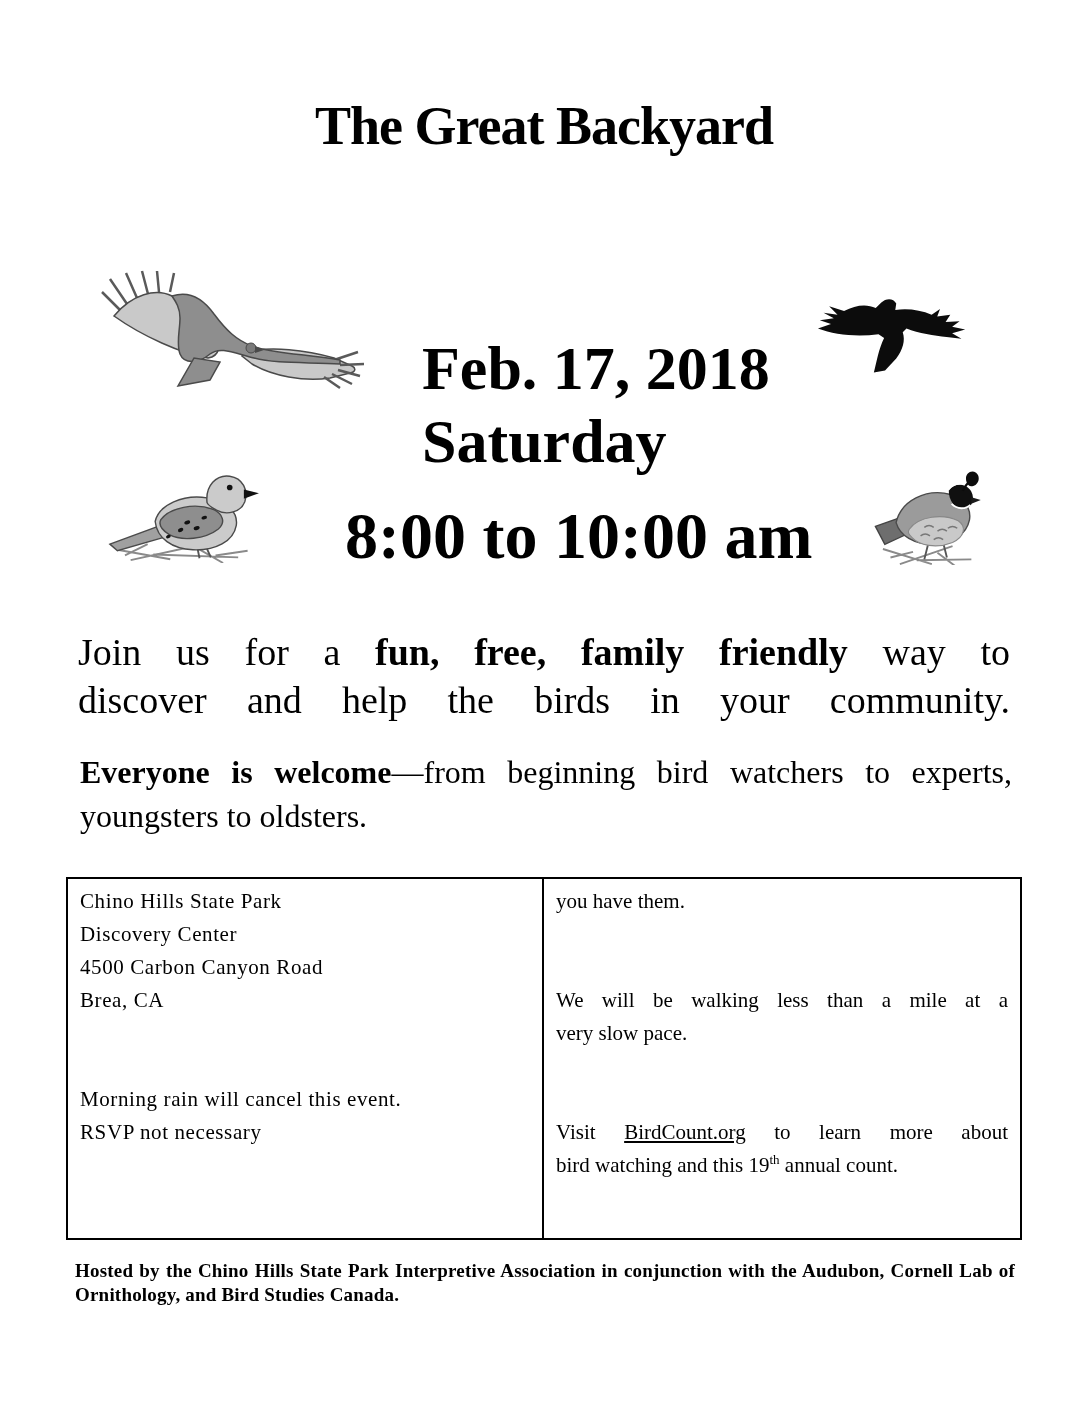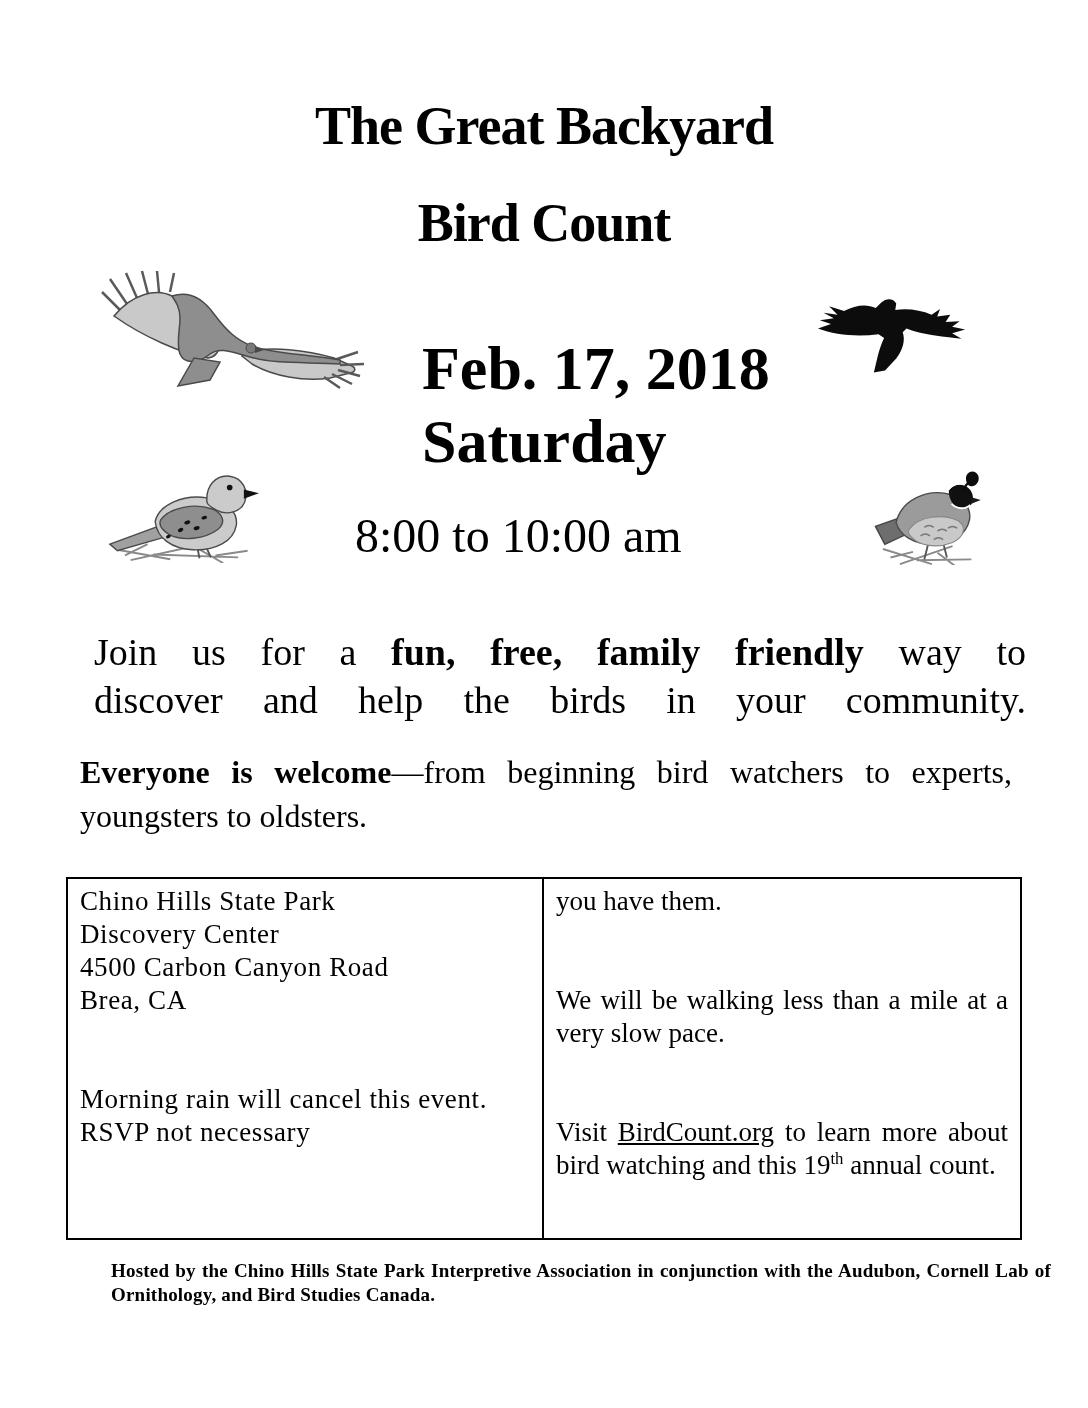--- a/index.html
+++ b/index.html
@@ -18,67 +18,65 @@
     font-size:54px;
     line-height:97px;
     letter-spacing:-1px;
   }
   .date-block {
     position:absolute; left:422px; top:332px;
     font-weight:bold; font-size:62px; line-height:73px;
     white-space:nowrap;
   }
   .time-line {
-    position:absolute; left:355px; top:500px;
-    font-weight:normal; font-size:48px; line-height:72px;
+    position:absolute; left:345px; top:500px;
+    font-weight:bold; font-size:66px; line-height:72px;
     white-space:nowrap;
   }
   .illu { position:absolute; }
   .intro {
     position:absolute; left:78px; width:932px; top:628px;
-    font-size:38px; line-height:48px;margin-left:16px;
+    font-size:38px; line-height:48px;
   }
   .intro .jline { text-align:justify; text-align-last:justify; }
   .welcome {
     position:absolute; left:80px; width:932px; top:750px;
     font-size:32px; line-height:44px;
     text-align:justify;
   }
   .info-table {
     position:absolute; left:66px; top:877px;
     width:956px; height:363px;
     border:2.5px solid #000;
     box-sizing:border-box;
     display:flex;
-    font-size:27px; line-height:33px;
+    font-size:21px; line-height:33px;
   }
   .cell { box-sizing:border-box; padding:6px 12px 0 12px; overflow:hidden; }
   .cell-left  { width:476px; border-right:2.5px solid #000; letter-spacing:0.6px; }
   .cell-right { flex:1; }
   .cell-line  { min-height:33px; }
   .cell-line.fill { text-align:justify; text-align-last:justify; }
   .u { text-decoration:underline;font-family:Liberation Serif, serif; }
   sup { font-size:0.62em; vertical-align:super; line-height:0; }
   .flyer-footer {
     position:absolute; left:75px; width:940px; top:1259px;
     font-weight:bold; font-size:19px; line-height:24px;
     letter-spacing:0.2px;
-    margin-left:36px;
   }
   .flyer-footer .jline { text-align:justify; text-align-last:justify; }
   b { font-weight:bold; }
 </style>
 </head>
 <body>
 
 <div class="page">
 
   <div class="title">
     <div>The Great Backyard</div>
-    <div>Bird Count</div>
   </div>
 
   <svg class="illu" style="left:93px; top:266px;" width="272" height="128" viewBox="0 0 270 128" role="img" aria-label="soaring turkey vulture illustration">
     <path d="M26,44 L8,26 M33,38 L16,13 M43,32 L32,7 M54,28 L48,5 M65,26 L63,5 M76,26 L80,7" stroke="#5a5a5a" stroke-width="2.5" fill="none"></path>
     <path d="M20,50 C38,28 62,22 78,30 L120,68 C128,78 126,90 114,92 C88,88 48,70 20,50 Z" fill="#c9c9c9" stroke="#4a4a4a" stroke-width="1.5"></path>
     <path d="M150,86 C178,80 212,84 240,92 L258,100 C262,102 262,106 256,107 L236,112 C210,116 178,110 158,98 L148,90 Z" fill="#c9c9c9" stroke="#4a4a4a" stroke-width="1.5"></path>
     <path d="M240,94 L264,86 M246,99 L270,98 M244,104 L266,110 M238,108 L258,118 M230,111 L246,122" stroke="#5a5a5a" stroke-width="2.5" fill="none"></path>
     <path d="M78,30 C96,24 110,34 120,48 C132,64 142,74 158,80 C180,88 214,88 246,94 L246,98 C214,96 182,98 160,92 C140,87 126,80 116,88 C104,98 90,98 86,88 C82,78 86,64 86,52 C86,42 82,36 78,30 Z" fill="#8e8e8e" stroke="#4a4a4a" stroke-width="1.5"></path>
     <path d="M100,92 L84,120 L116,114 L126,96 Z" fill="#8e8e8e" stroke="#4a4a4a" stroke-width="1.5"></path>
     <circle cx="157" cy="82" r="5" fill="#7a7a7a" stroke="#4a4a4a"></circle>

